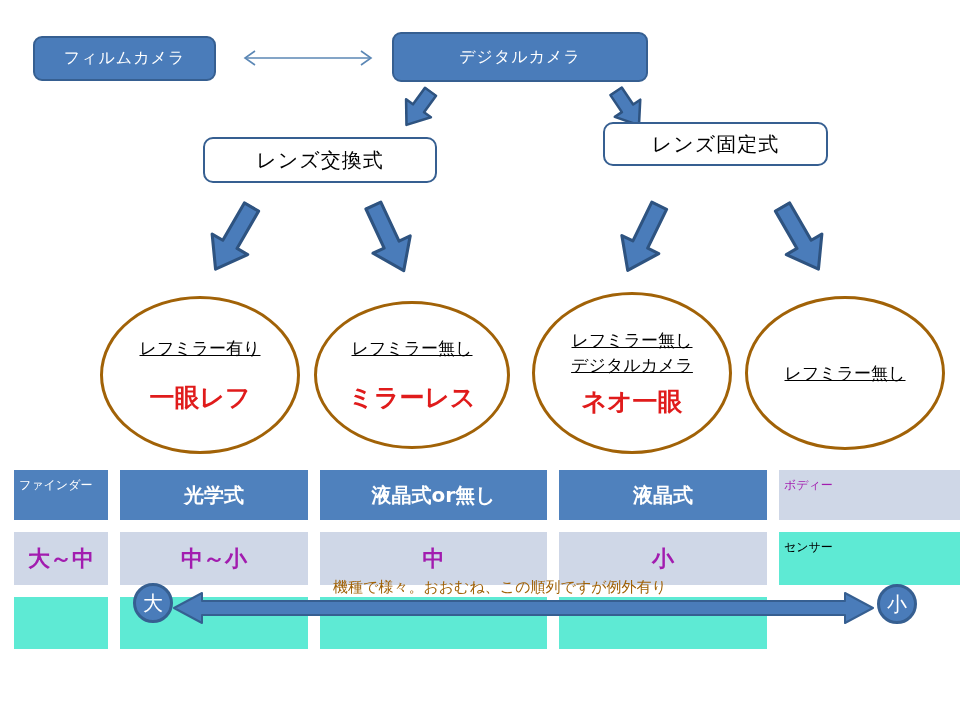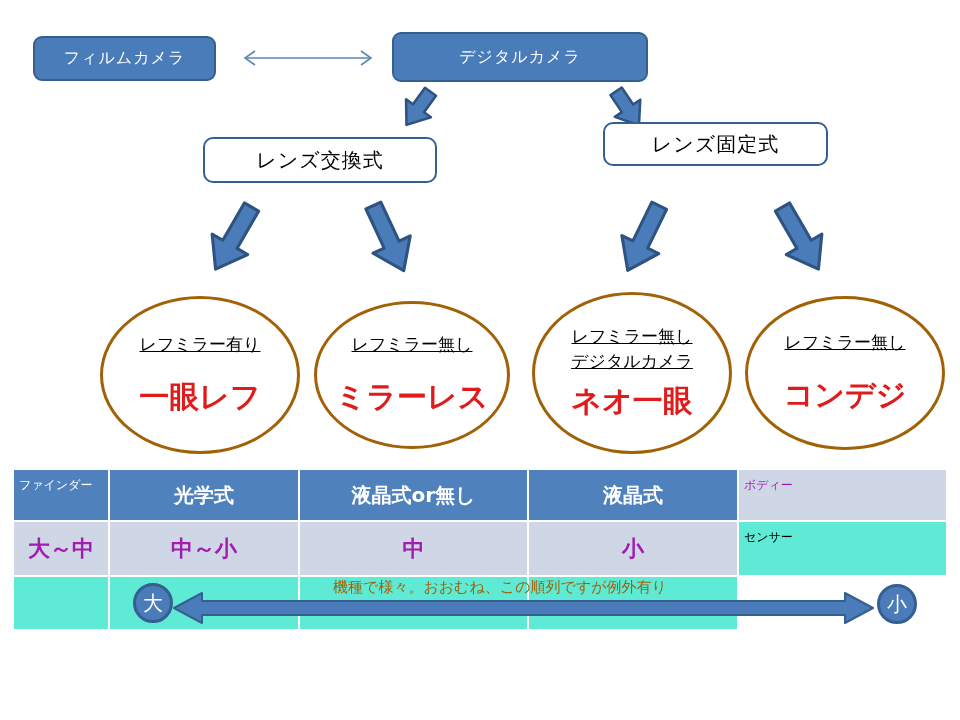--- a/index.html
+++ b/index.html
@@ -50,34 +50,34 @@
     text-align: center;
   }
   .ellipse .feature {
     font-size: 17px;
     color: #000000;
     text-decoration: underline;
     line-height: 1.45;
     white-space: nowrap;
   }
   .ellipse .cat-name {
-    font-size: 30px;
+    font-size: 25px;
     font-weight: bold;
     color: #e01b1b;
     margin-top: 20px;
     white-space: nowrap;
   }
   .ellipse.tall .cat-name { margin-top: 8px; }
 
   
   #spec-table {
     display: grid;
     grid-template-columns: 94px 188px 227px 208px 207px;
     grid-template-rows: 50px 53px 52px;
-    gap: 2px;
+    gap: 12px;
     background: #ffffff;
   }
   .cell { display: flex; align-items: center; justify-content: center; }
   .cell.hdr { background: #4f81bd; color: #ffffff; font-weight: bold; font-size: 20px; }
   .cell.lbl { align-items: flex-start; justify-content: flex-start; padding: 7px 5px; font-size: 12px; }
   .cell.lbl.hdr { font-weight: normal; font-size: 12px; }
   .cell.r2 { background: #cfd7e7; color: #a21caf; font-weight: bold; font-size: 22px; }
   .cell.r2.lbl { font-weight: normal; font-size: 12px; }
   .cell.r3 { background: #5eead4; color: #000000; font-size: 12px; }
 
@@ -154,21 +154,20 @@
     <div class="feature">レフミラー無し</div>
     <div class="cat-name">ミラーレス</div>
   </div>
   <div class="abs ellipse tall" style="left:532px; top:292px; width:200px; height:162px;">
     <div class="feature">レフミラー無し</div>
     <div class="feature">デジタルカメラ</div>
     <div class="cat-name">ネオ一眼</div>
   </div>
   <div class="abs ellipse" style="left:745px; top:296px; width:200px; height:154px;">
     <div class="feature">レフミラー無し</div>
-    <div class="cat-name">コンデジ</div>
   </div>
 
   <div id="spec-table" class="abs" style="left:14px; top:470px; width:932px;">
 
     <div class="cell hdr lbl">ファインダー</div>
     <div class="cell hdr">光学式</div>
     <div class="cell hdr">液晶式or無し</div>
     <div class="cell hdr">液晶式</div>
 
     <div class="cell r2 lbl">ボディー</div>

